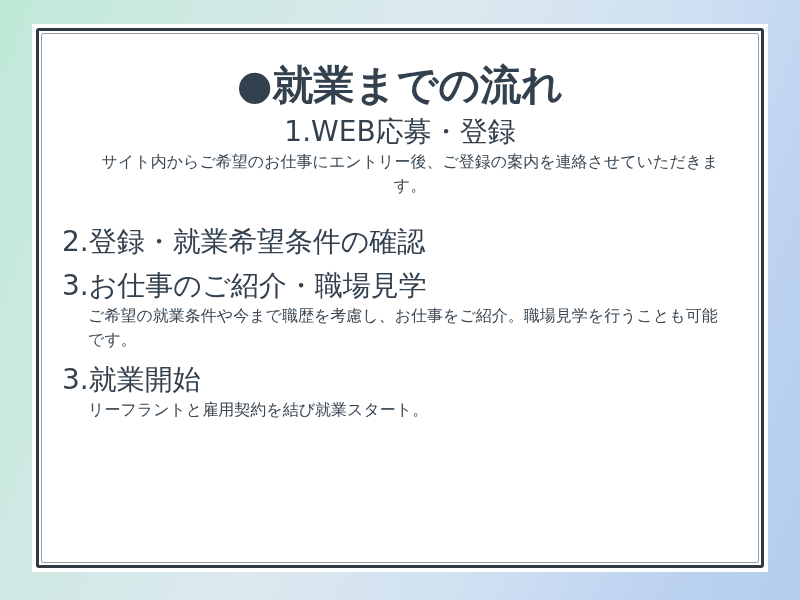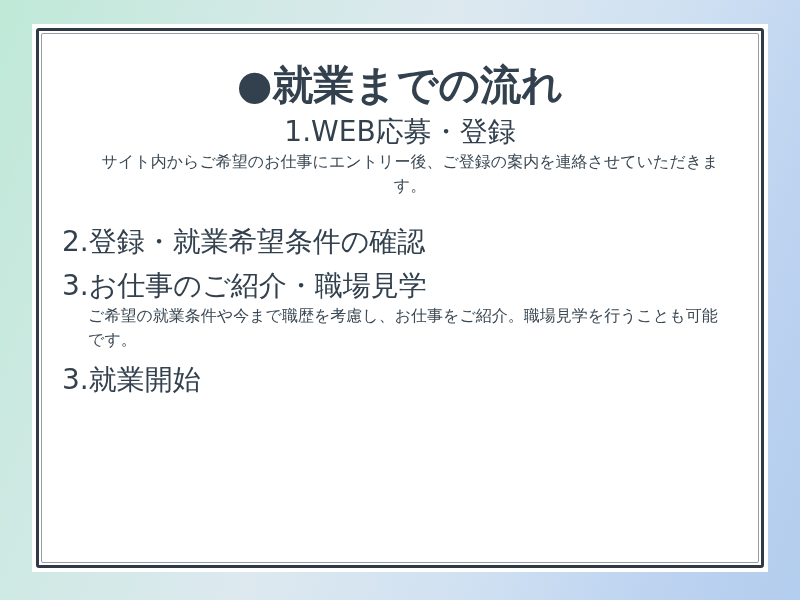--- a/index.html
+++ b/index.html
@@ -113,16 +113,17 @@
       <div class="step-head">2.登録・就業希望条件の確認</div>
     </div>
 
     <div class="step s3">
       <div class="step-head">3.お仕事のご紹介・職場見学</div>
       <div class="step-body">ご希望の就業条件や今まで職歴を考慮し、お仕事をご紹介。職場見学を行うことも可能です。</div>
     </div>
 
     <div class="step s4">
       <div class="step-head">3.就業開始</div>
+      <div class="step-body">リーフラントと雇用契約を結び就業スタート。</div>
     </div>
 
   </div>
 </div>
 
 </body></html>

